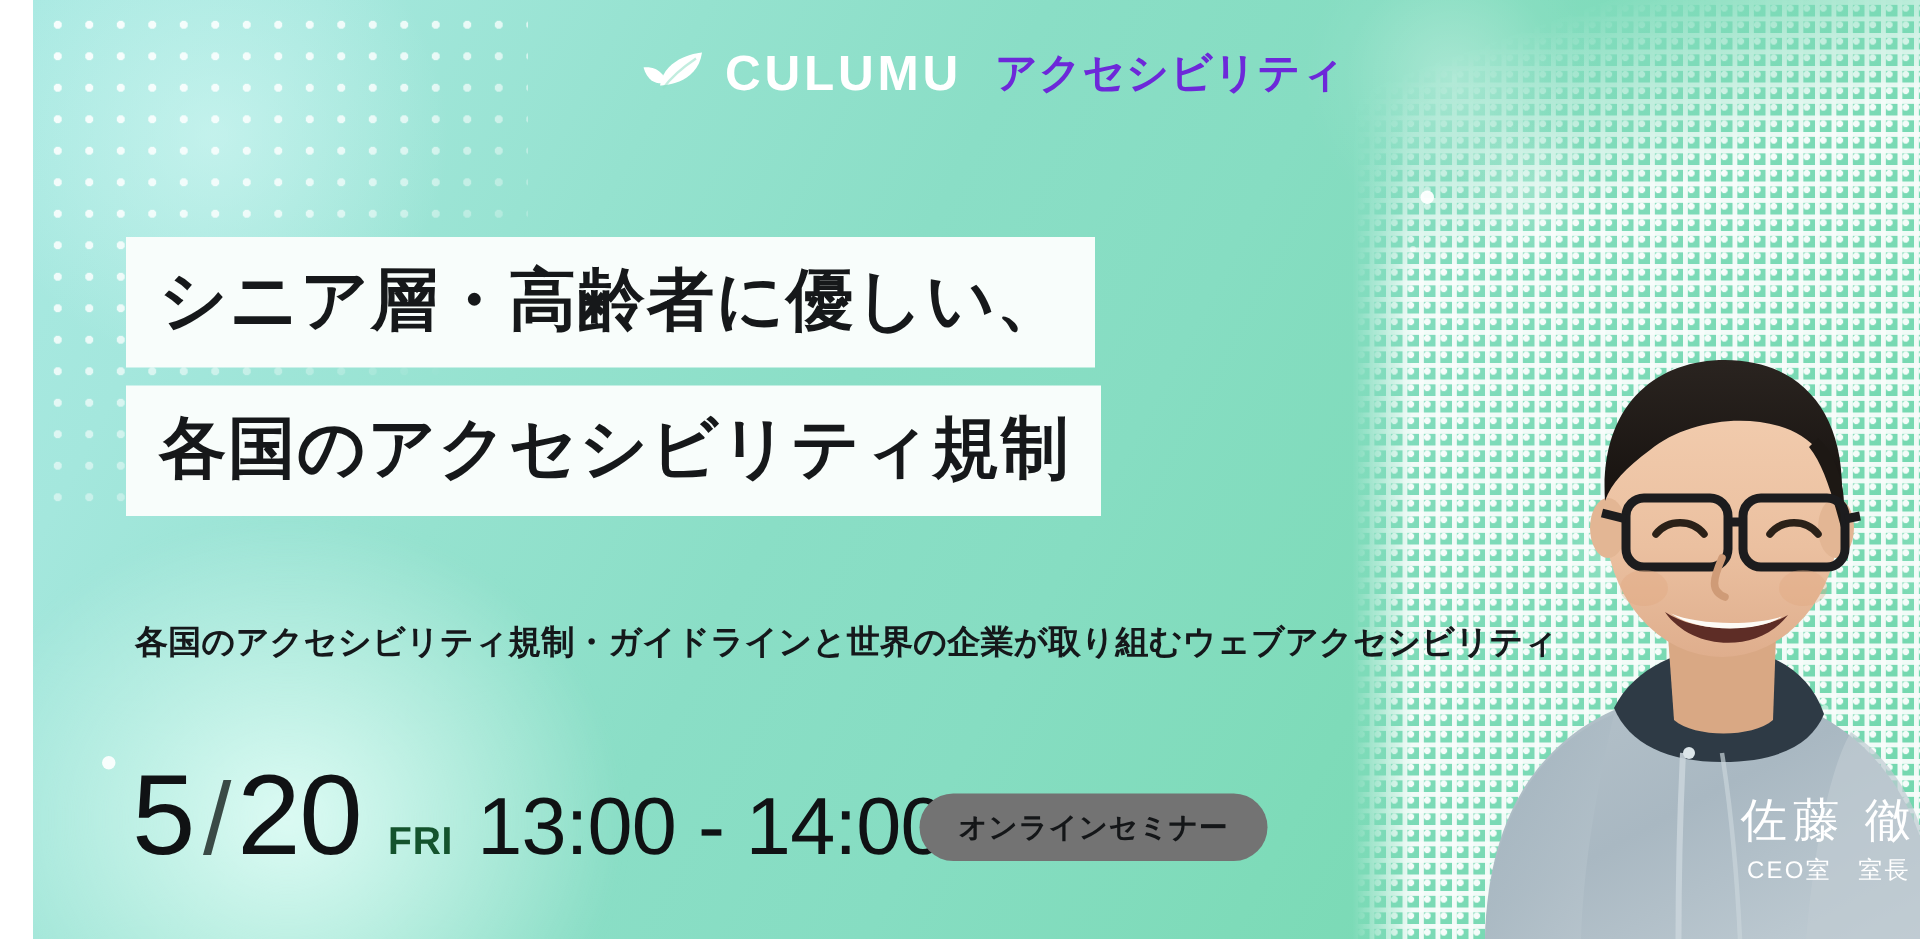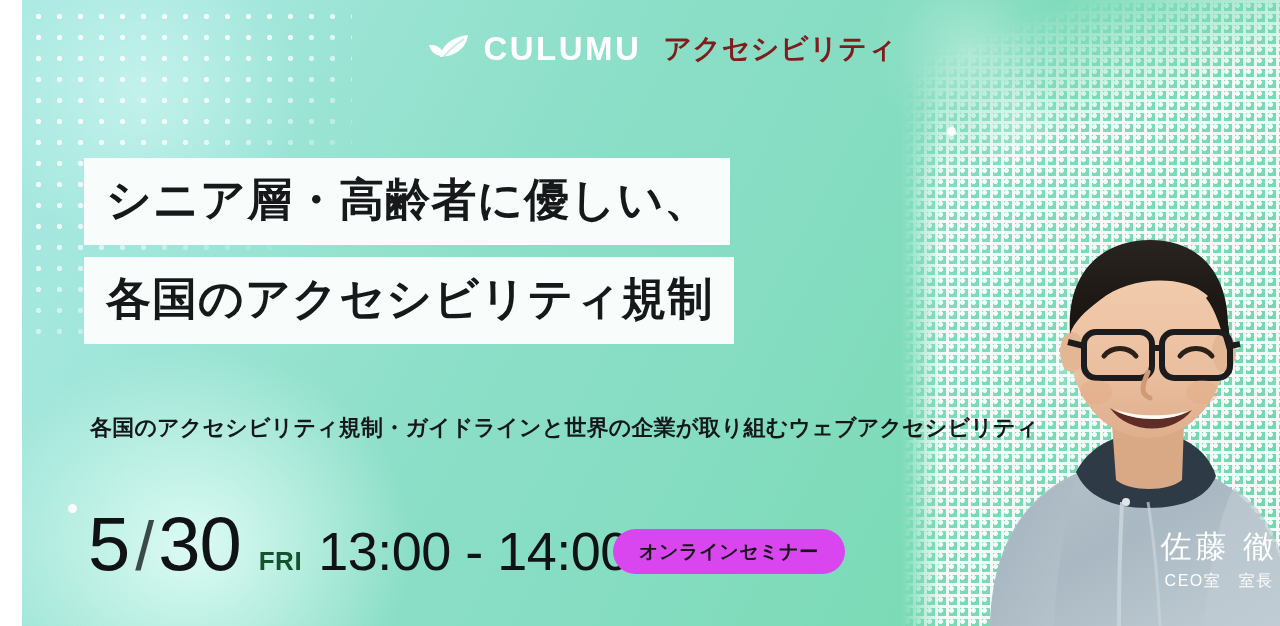--- a/index.html
+++ b/index.html
@@ -124,21 +124,21 @@
   }
   .logo-leaf { display: block; }
   .logo-word {
     color: #ffffff;
     font-size: 33px;
     font-weight: 700;
     letter-spacing: 2.5px;
     line-height: 1;
   }
   .logo-sub {
-    color: #7f1d1d;
+    color: #6d28d9;
     font-size: 28px;
     font-weight: 700;
     letter-spacing: 0.5px;
     line-height: 1;
     margin-left: 10px;
   }
 
   
   .person {
     position: absolute;
@@ -236,21 +236,21 @@
     position: absolute;
     left: 591px;
     top: 529px;
     z-index: 5;
     display: inline-flex;
     align-items: center;
     justify-content: center;
     height: 45px;
     padding: 0 26px;
     border-radius: 24px;
-    background: #d946ef;
+    background: #737373;
     color: #141618;
     font-size: 19px;
     font-weight: 700;
     letter-spacing: 0.6px;
     white-space: nowrap;
   }
 
   
   .speaker {
     position: absolute;
@@ -373,21 +373,21 @@
   <div class="title-wrap">
     <div class="title-line l1">シニア層・高齢者に優しい、</div>
     <div class="title-line l2">各国のアクセシビリティ規制</div>
   </div>
 
   <div class="subtitle">各国のアクセシビリティ規制・ガイドラインと世界の企業が取り組むウェブアクセシビリティ</div>
 
   <div class="date-row">
     <span class="d-month">5</span>
     <span class="d-slash">/</span>
-    <span class="d-day">30</span>
+    <span class="d-day">20</span>
     <span class="d-dow">FRI</span>
     <span class="d-time">13:00 - 14:00</span>
   </div>
 
   <div class="pill">オンラインセミナー</div>
 
   <div class="speaker">
     <div class="speaker-name">佐藤 徹</div>
     <div class="speaker-role">CEO室　室長</div>
   </div>

